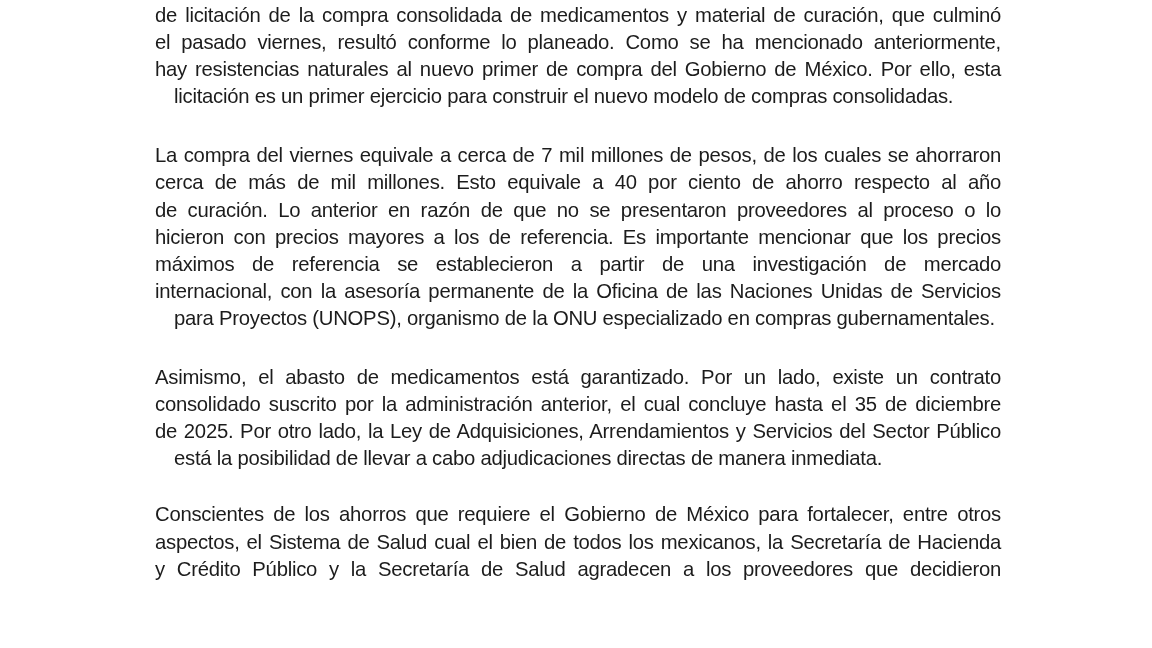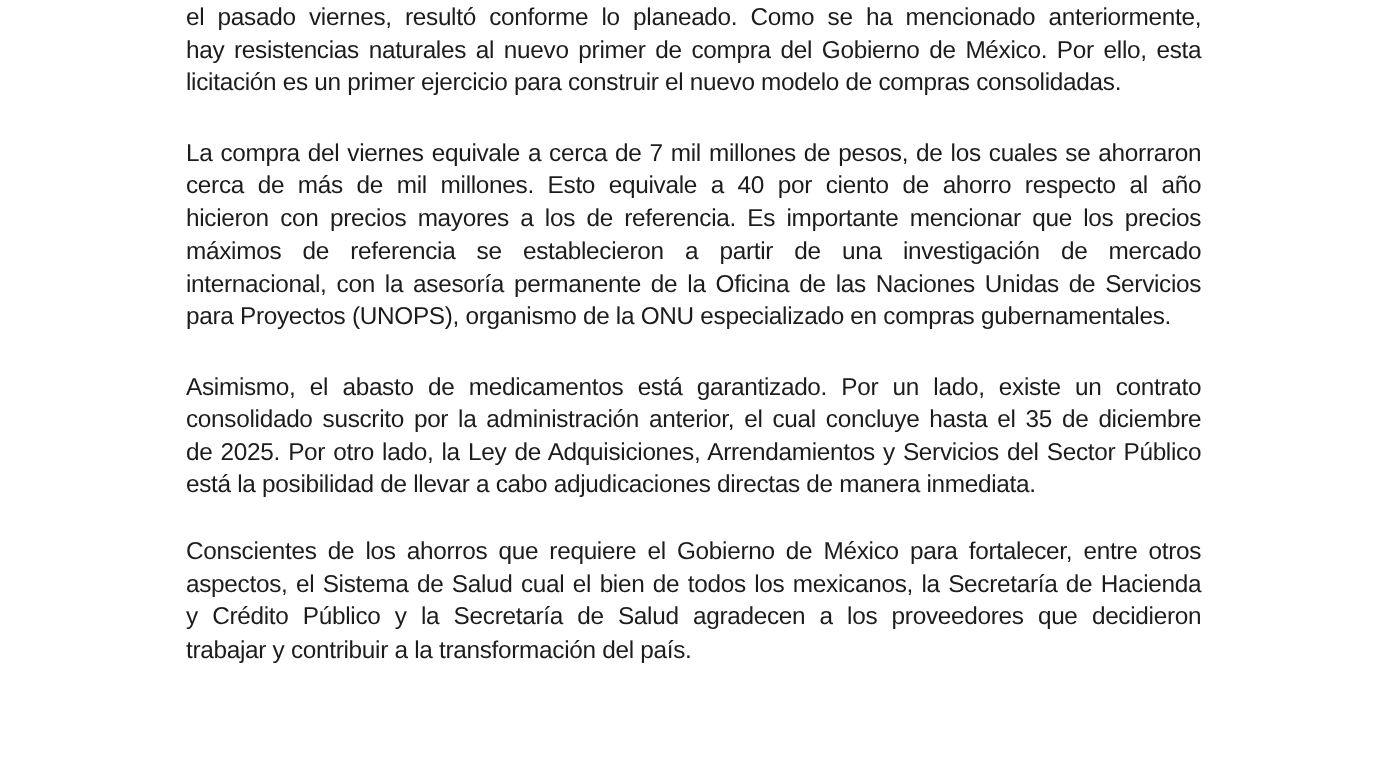--- a/index.html
+++ b/index.html
@@ -14,41 +14,43 @@
     line-height: 27.1px;
     color: #1c1c1c;
     letter-spacing: -0.25px;
   }
   .para {
     margin: 0;
     text-align: justify;
     text-align-last: left;
   }
   .line { display: block; text-align: justify; text-align-last: justify; white-space: nowrap; }
-  .line.last { text-align-last: left; }
+  .line.last { text-align-last: left; margin-left: 19px; }
   .gap-1 { height: 32px; }
   .gap-2 { height: 32px; }
   .gap-3 { height: 29px; }
 </style>
 </head>
 <body>
 
 <div class="page">
 
   <p class="para">
+    <span class="line">de licitación de la compra consolidada de medicamentos y material de curación, que culminó</span>
     <span class="line">el pasado viernes, resultó conforme lo planeado. Como se ha mencionado anteriormente,</span>
     <span class="line">hay resistencias naturales al nuevo primer de compra del Gobierno de México. Por ello, esta</span>
     <span class="line last">licitación es un primer ejercicio para construir el nuevo modelo de compras consolidadas.</span>
   </p>
 
   <div class="gap-1"></div>
 
   <p class="para">
     <span class="line">La compra del viernes equivale a cerca de 7 mil millones de pesos, de los cuales se ahorraron</span>
     <span class="line">cerca de más de mil millones. Esto equivale a 40 por ciento de ahorro respecto al año</span>
+    <span class="line">de curación. Lo anterior en razón de que no se presentaron proveedores al proceso o lo</span>
     <span class="line">hicieron con precios mayores a los de referencia. Es importante mencionar que los precios</span>
     <span class="line">máximos de referencia se establecieron a partir de una investigación de mercado</span>
     <span class="line">internacional, con la asesoría permanente de la Oficina de las Naciones Unidas de Servicios</span>
     <span class="line last">para Proyectos (UNOPS), organismo de la ONU especializado en compras gubernamentales.</span>
   </p>
 
   <div class="gap-2"></div>
 
   <p class="para">
     <span class="line">Asimismo, el abasto de medicamentos está garantizado. Por un lado, existe un contrato</span>
@@ -56,16 +58,15 @@
     <span class="line">de 2025. Por otro lado, la Ley de Adquisiciones, Arrendamientos y Servicios del Sector Público</span>
     <span class="line last">está la posibilidad de llevar a cabo adjudicaciones directas de manera inmediata.</span>
   </p>
 
   <div class="gap-3"></div>
 
   <p class="para">
     <span class="line">Conscientes de los ahorros que requiere el Gobierno de México para fortalecer, entre otros</span>
     <span class="line">aspectos, el Sistema de Salud cual el bien de todos los mexicanos, la Secretaría de Hacienda</span>
     <span class="line">y Crédito Público y la Secretaría de Salud agradecen a los proveedores que decidieron</span>
-    <span class="line last">trabajar y contribuir a la transformación del país.</span>
   </p>
 
 </div>
 
 </body></html>

